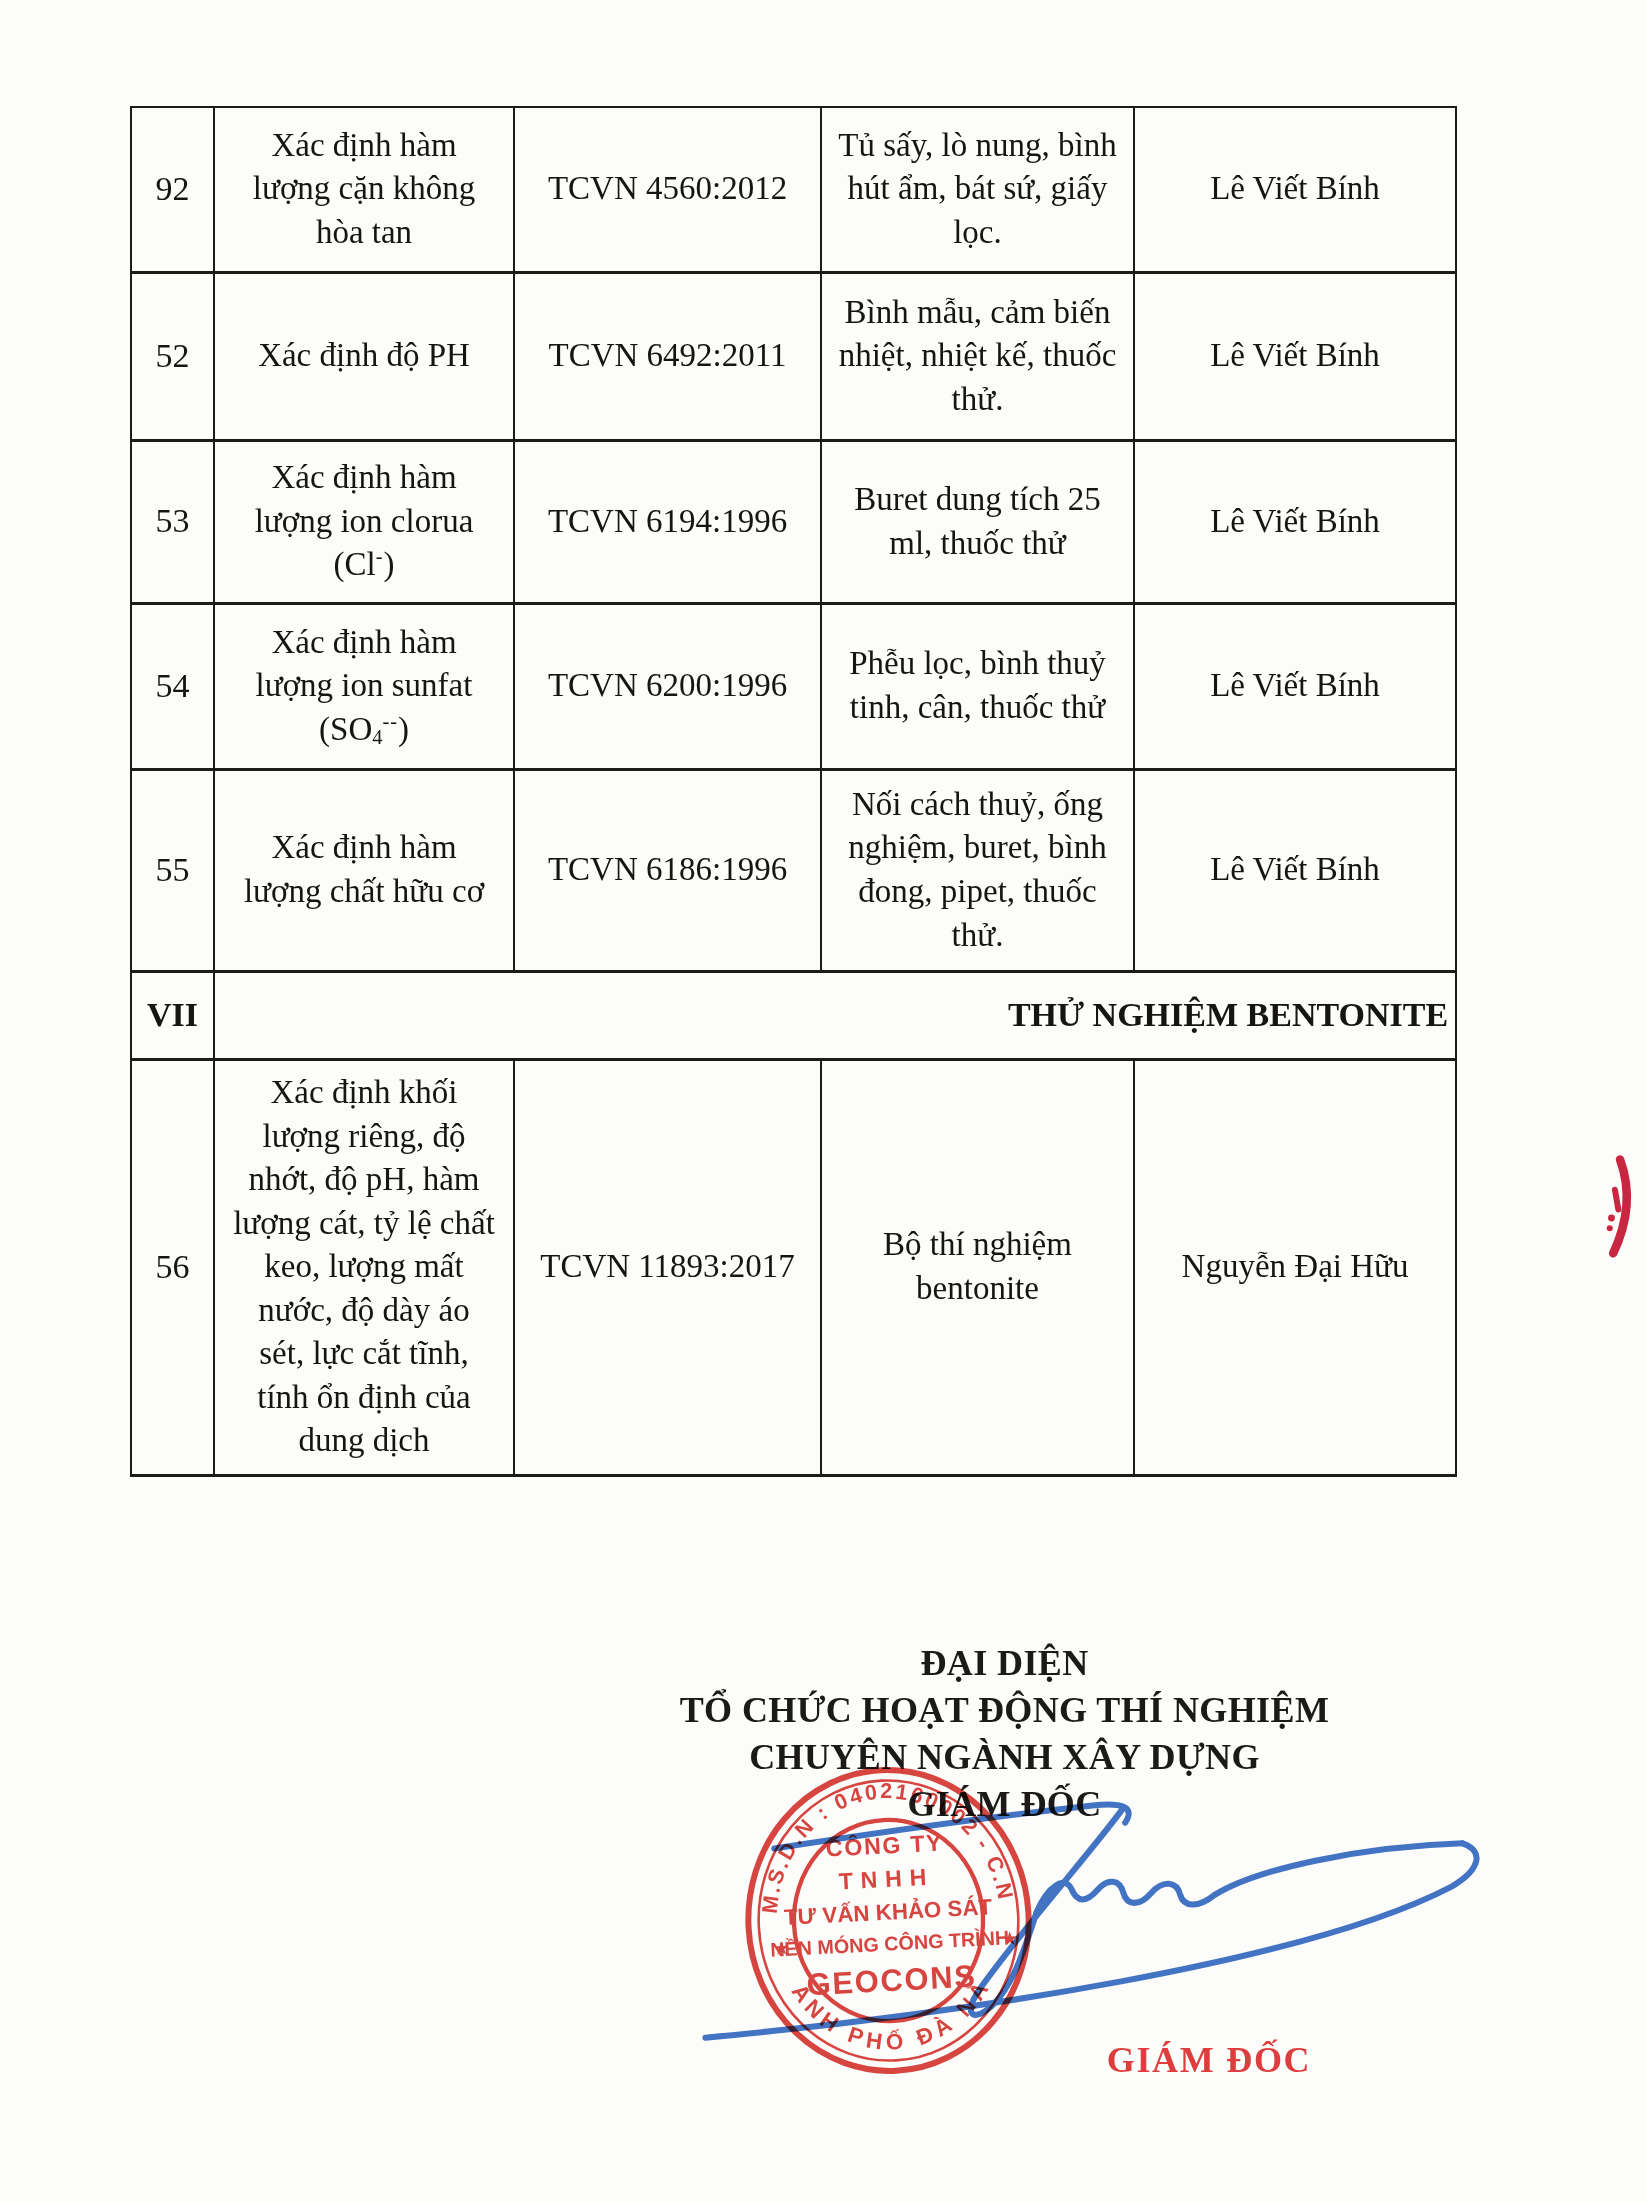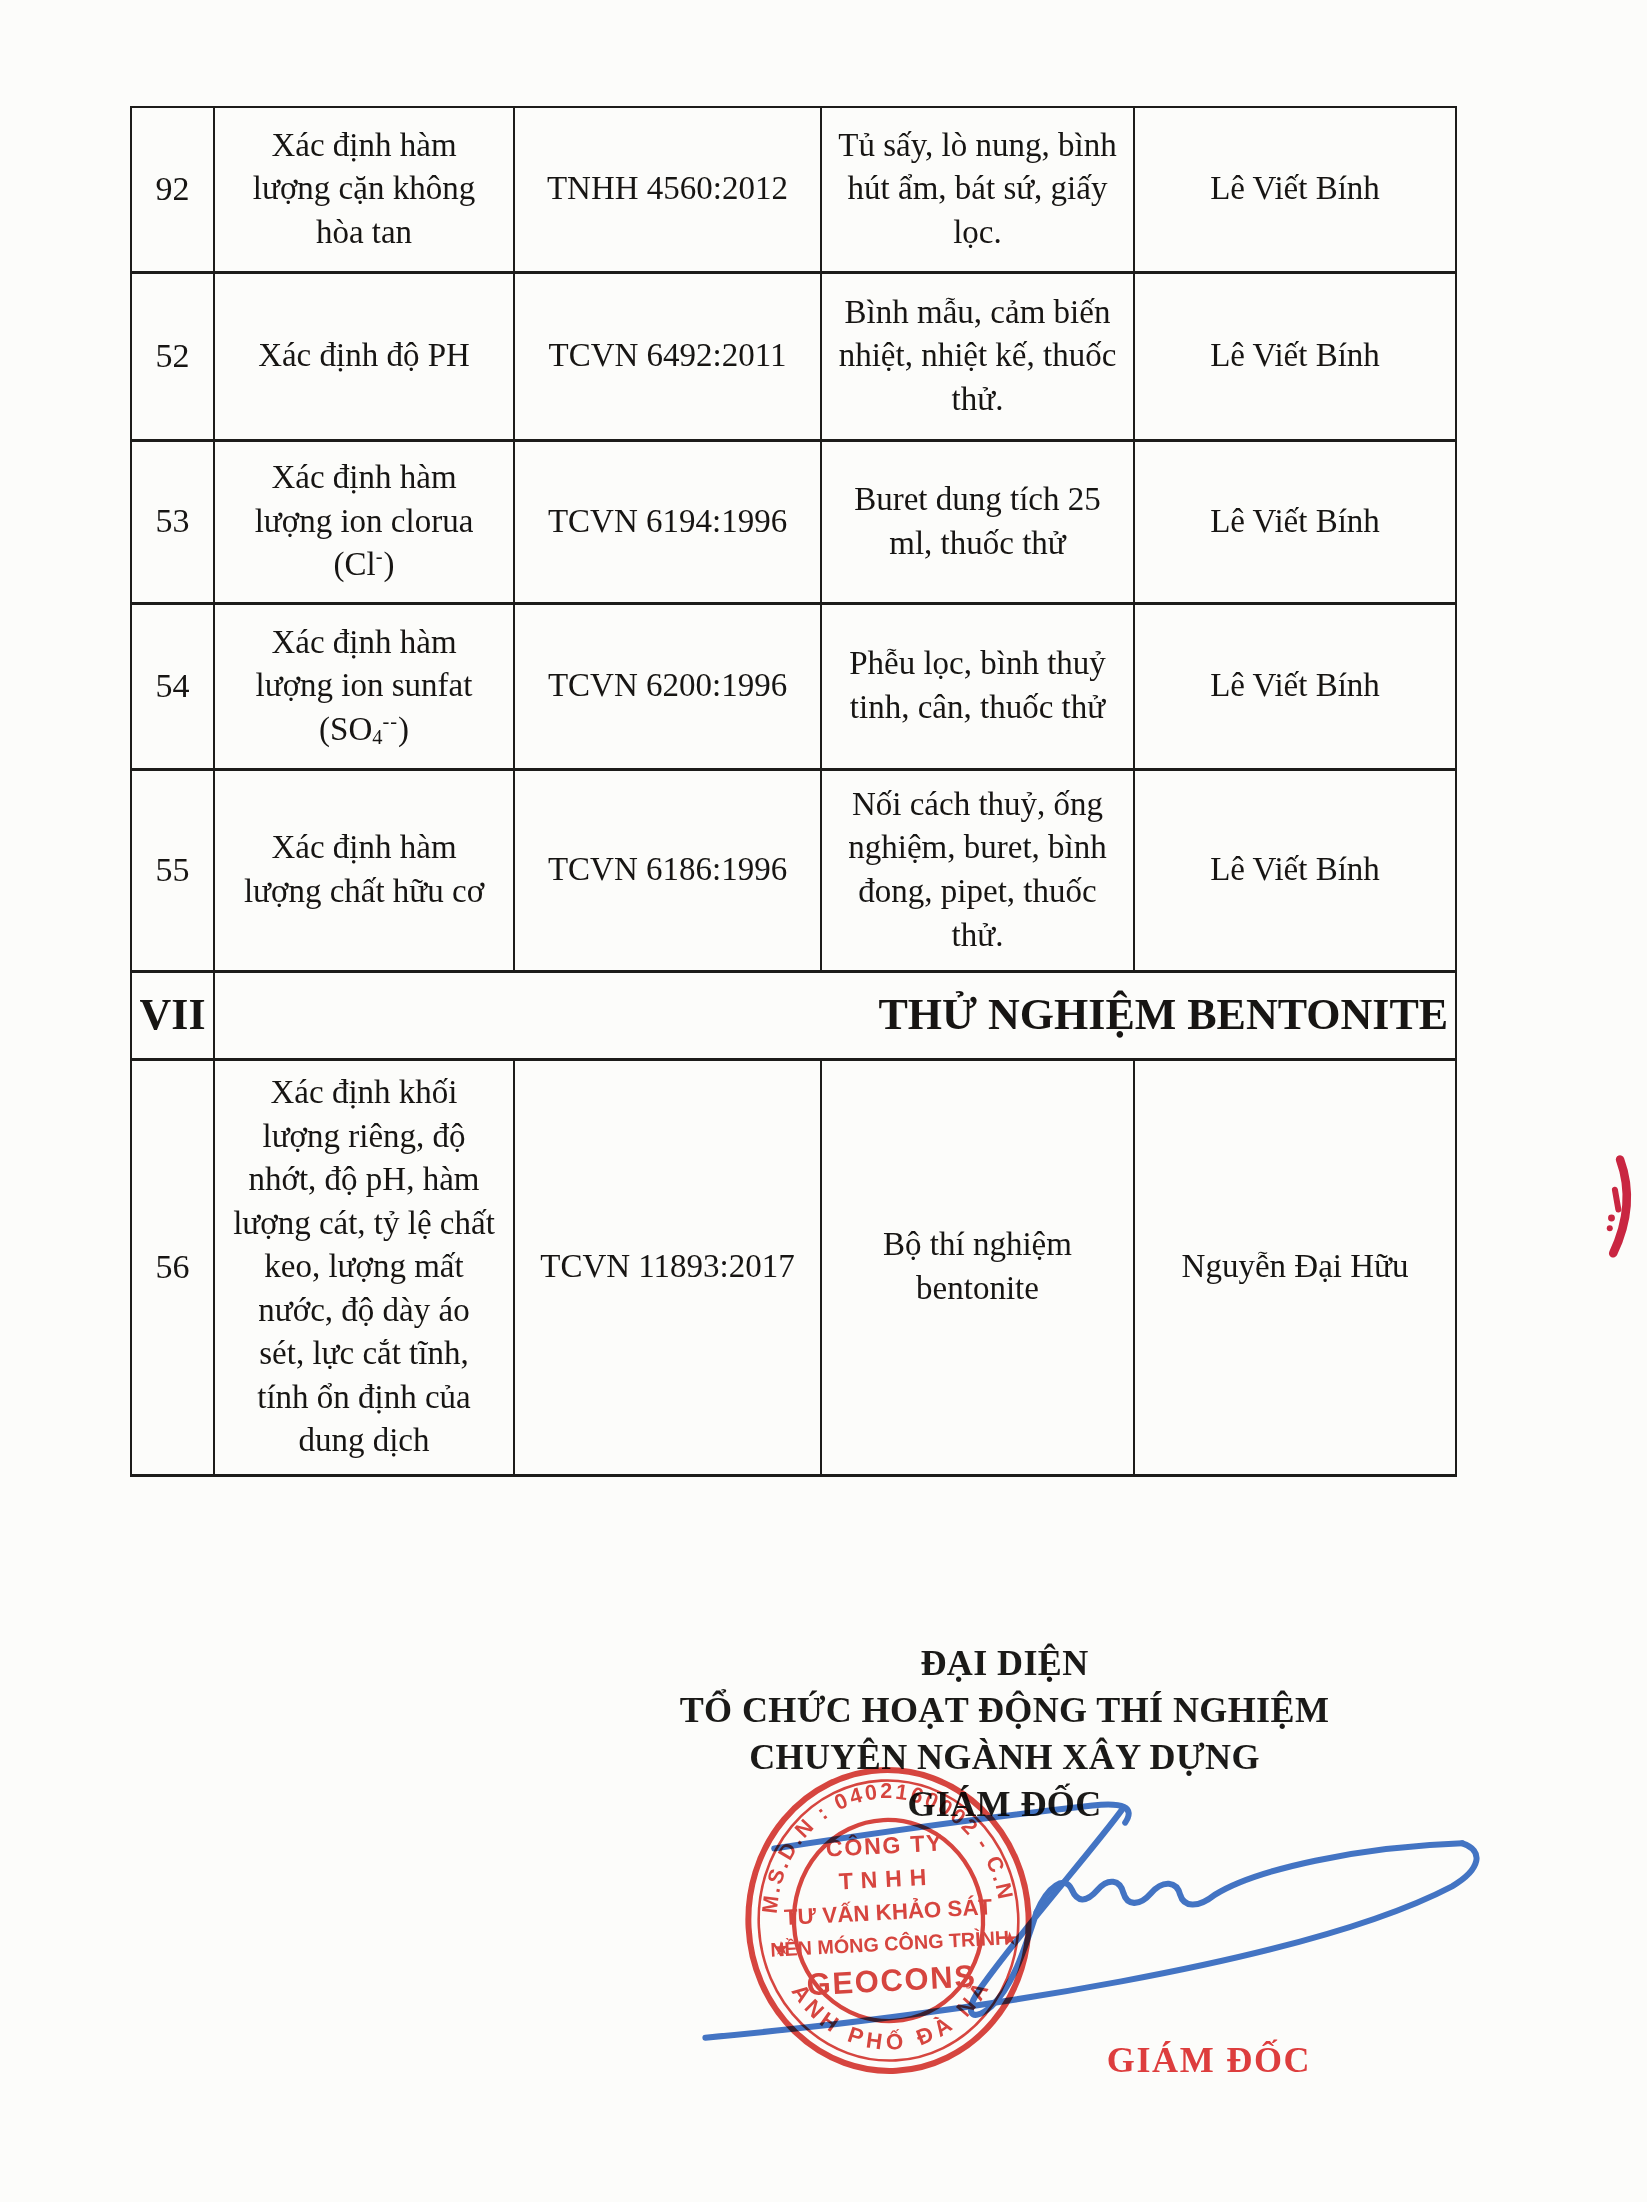--- a/index.html
+++ b/index.html
@@ -20,21 +20,21 @@
     text-align:center;vertical-align:middle;
     padding:3.4px 6.9px;overflow:hidden;
   }
   table.tbl tr{border-bottom:3.4px solid #1d1c1a;}
   td.no{font-size:34px;}
   td.name{padding:3.4px 17px;}
   td.person{vertical-align:top;padding-top:12px;}
   .ml{white-space:pre-line;}
   sup{font-size:.62em;vertical-align:super;letter-spacing:0.9px;}
   sub{font-size:.62em;vertical-align:-0.2em;}
-  tr.section-row td{font-weight:bold;font-size:44px;margin-top:12px;}
+  tr.section-row td{font-weight:bold;font-size:34px;margin-top:12px;}
   tr.section-row td.sec-title{text-align:right;padding-left:19px;}
   
   .footer-par{
     position:absolute;left:129px;top:1500px;width:1334px;
     font-size:35px;line-height:46px;color:#171513;
   }
   .footer-par .l1{padding-left:15.5px;}
   
   .sig-head{
     position:absolute;left:484px;top:1640px;width:1041px;
@@ -66,21 +66,21 @@
       <col style="width:313px">
         <col style="width:322px">
     </colgroup>
 
     <tbody>
         <tr style="height:165px">
       <td class="no">92</td>
       <td class="name ml">Xác định hàm
 lượng cặn không
 hòa tan</td>
-      <td>TNHH 4560:2012</td>
+      <td>TCVN 4560:2012</td>
       <td class="ml">Tủ sấy, lò nung, bình
 hút ẩm, bát sứ, giấy
 lọc.</td>
       <td class="person">Lê Viết Bính</td>
     </tr>
 
     <tr style="height:168px">
       <td class="no">52</td>
       <td class="name ml">Xác định độ PH</td>
       <td>TCVN 6492:2011</td>

